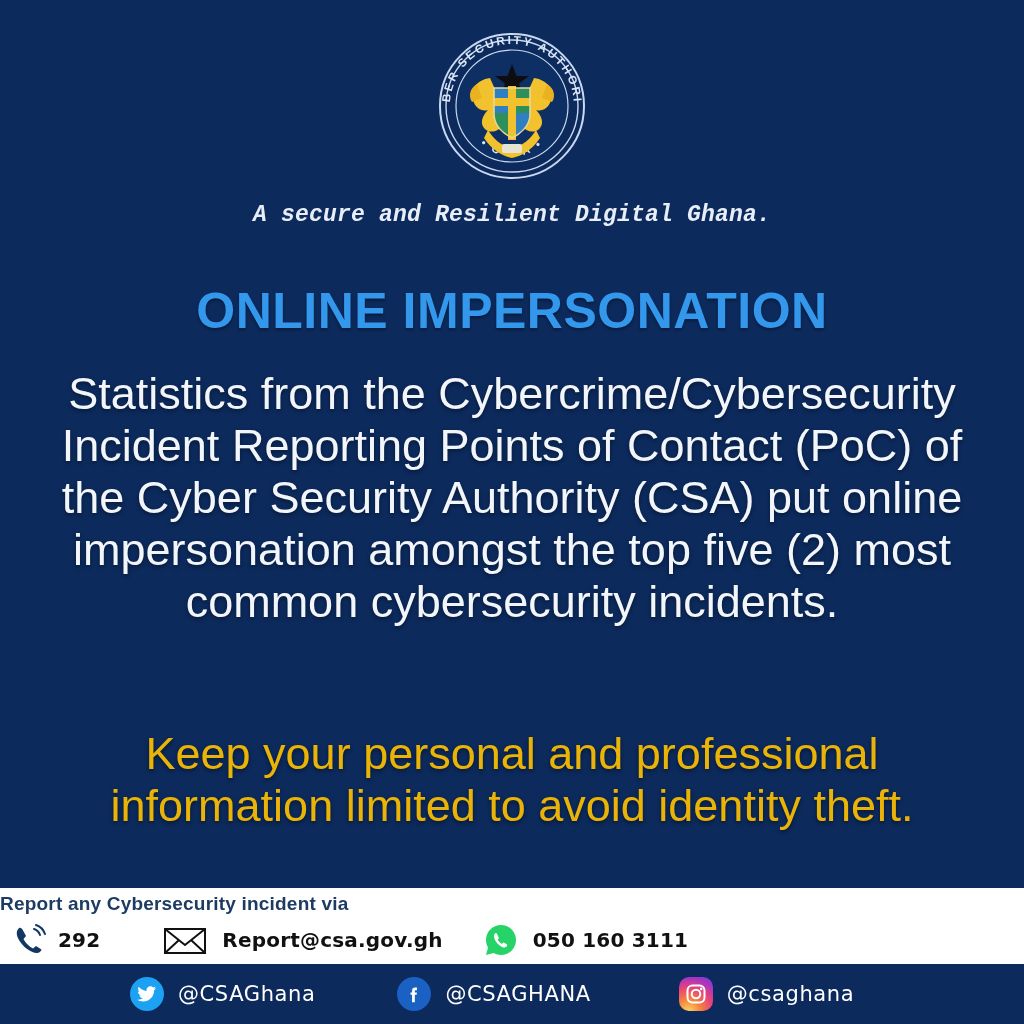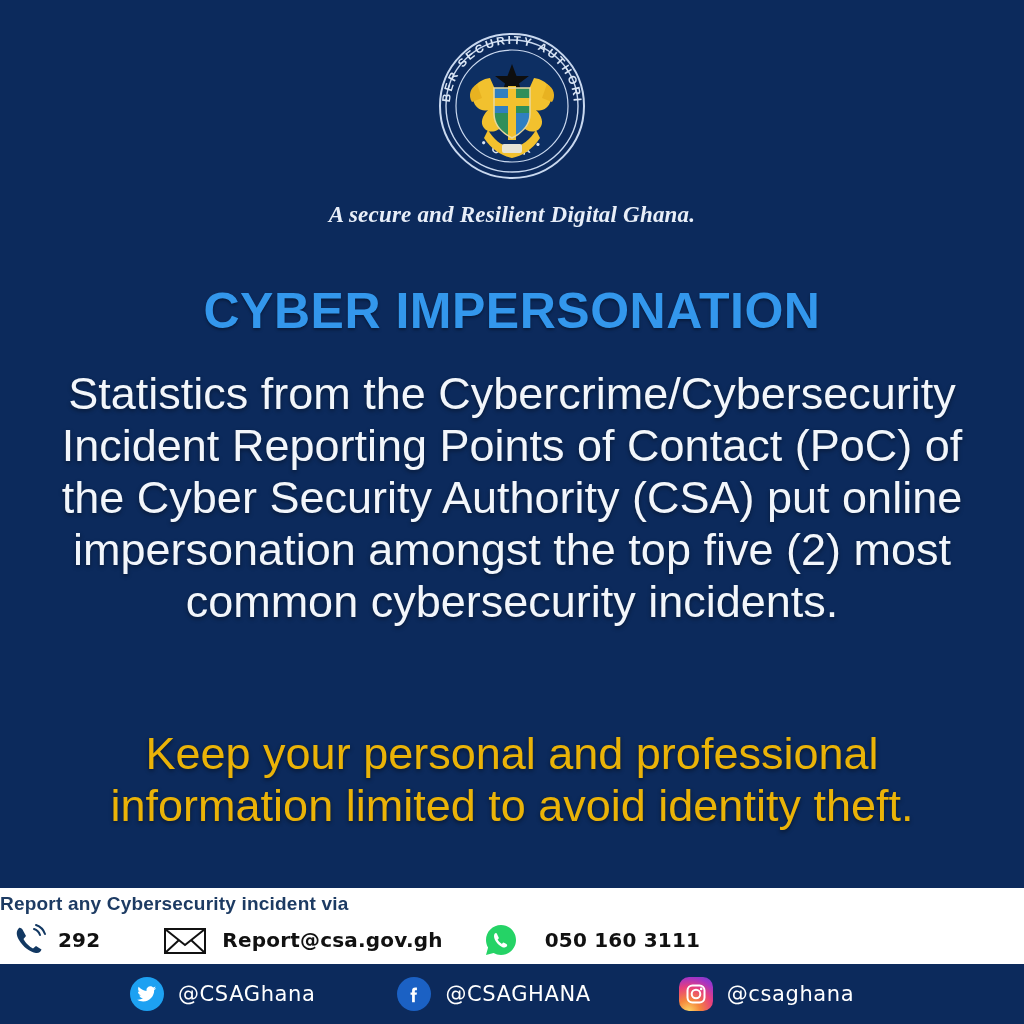--- a/index.html
+++ b/index.html
@@ -42,21 +42,21 @@
     position: absolute;
     top: 202px;
     left: 0;
     width: 1024px;
     text-align: center;
     font-style: italic;
     font-weight: 600;
     font-size: 23px;
     letter-spacing: 0.2px;
     color: #e8eef8;
-    font-family: Liberation Serif, serif;
+    font-family: Liberation Mono, monospace;
   }
 
   
   .title {
     position: absolute;
     top: 283px;
     left: 0;
     width: 1024px;
     text-align: center;
     font-size: 50px;
@@ -244,21 +244,21 @@
         <path d="M62,62 L98,62 L98,88 C98,100 88,108 80,112 C72,108 62,100 62,88 Z" fill="none" stroke="#e8d79a" stroke-width="1.6"></path>
 
         <path d="M56,104 C62,114 70,120 80,122 C90,120 98,114 104,104 L108,112 C100,124 90,130 80,132 C70,130 60,124 52,112 Z" fill="#f2c12e"></path>
         <rect x="70" y="118" width="20" height="9" rx="2" fill="#e6e3d4"></rect>
       </svg>
     </div>
   </div>
 
   <div class="tagline">A secure and Resilient Digital Ghana.</div>
 
-  <div class="title">CYBER IMPERSONATION</div>
+  <div class="title">ONLINE IMPERSONATION</div>
 
   <div class="body-copy">Statistics from the Cybercrime/Cybersecurity Incident Reporting Points of Contact (PoC) of the Cyber Security Authority (CSA) put online impersonation amongst the top five (2) most common cybersecurity incidents.</div>
 
   <div class="warning">Keep your personal and professional information limited to avoid identity theft.</div>
 
   <div class="footer">
 
     <div class="footer-heading">Report any Cybersecurity incident via</div>
 
     <div class="contact-row">
@@ -289,21 +289,21 @@
 
       <div class="gap-c"></div>
 
       <div class="contact-item">
         <span class="ico">
           <svg width="36" height="36" viewBox="0 0 36 36" aria-hidden="true">
             <path d="M18,3 C26.3,3 33,9.7 33,18 C33,26.3 26.3,33 18,33 C15.3,33 12.8,32.3 10.6,31 L3,33 L5.1,25.6 C3.8,23.4 3,20.8 3,18 C3,9.7 9.7,3 18,3 Z" fill="#25d366"></path>
             <path d="M13,11 C12,11 11,12 11,14 C11,18 15,23 19,25 C21,26 23,25.5 24,24 C24.6,23.1 24,22.4 23,21.8 L21,20.7 C20.3,20.4 19.8,20.8 19.4,21.3 L19,21.9 C17.3,21 15.4,19.2 14.6,17.6 L15.3,17 C15.8,16.6 16,16.1 15.7,15.5 L14.6,13.2 C14.2,12.3 13.8,11 13,11 Z" fill="#ffffff"></path>
           </svg>
         </span>
-        <span class="contact-text" style="margin-left:26px;">050 160 3111</span>
+        <span class="contact-text" style="margin-left:14px;">050 160 3111</span>
       </div>
 
       <div class="gap-b"></div>
 
 
     </div>
   </div>
 
   <div class="social-bar">
 

